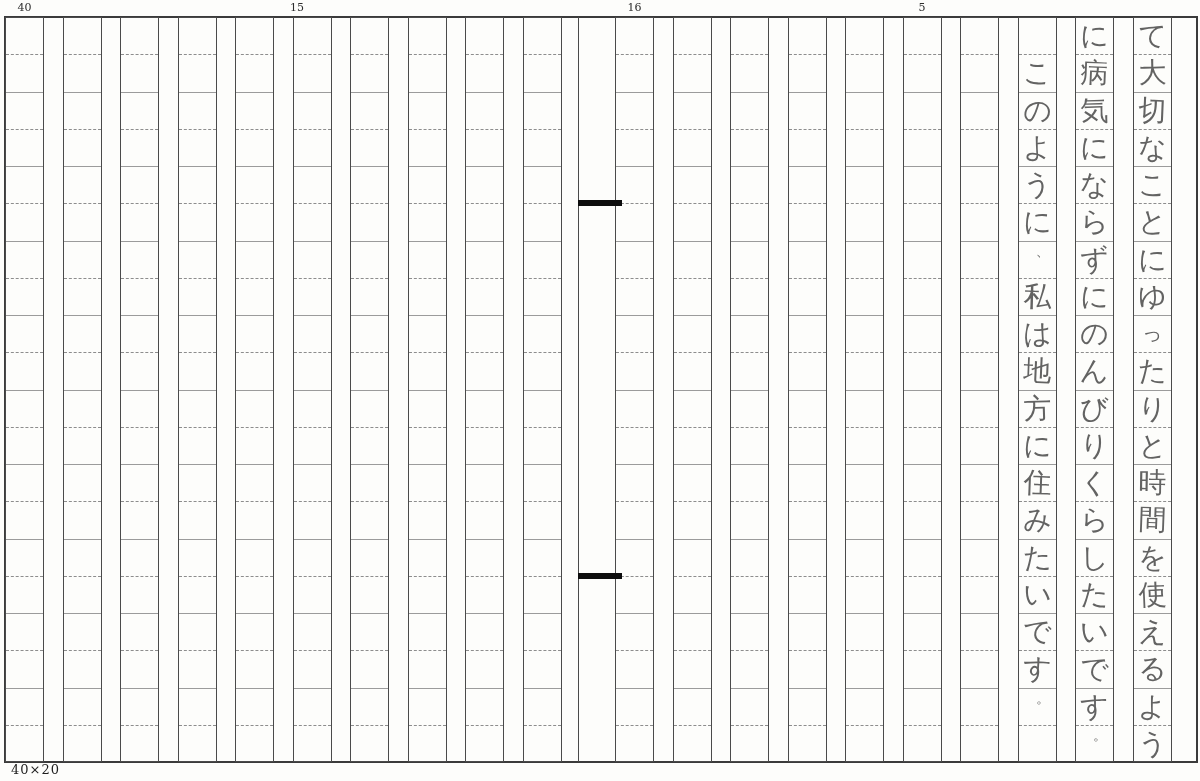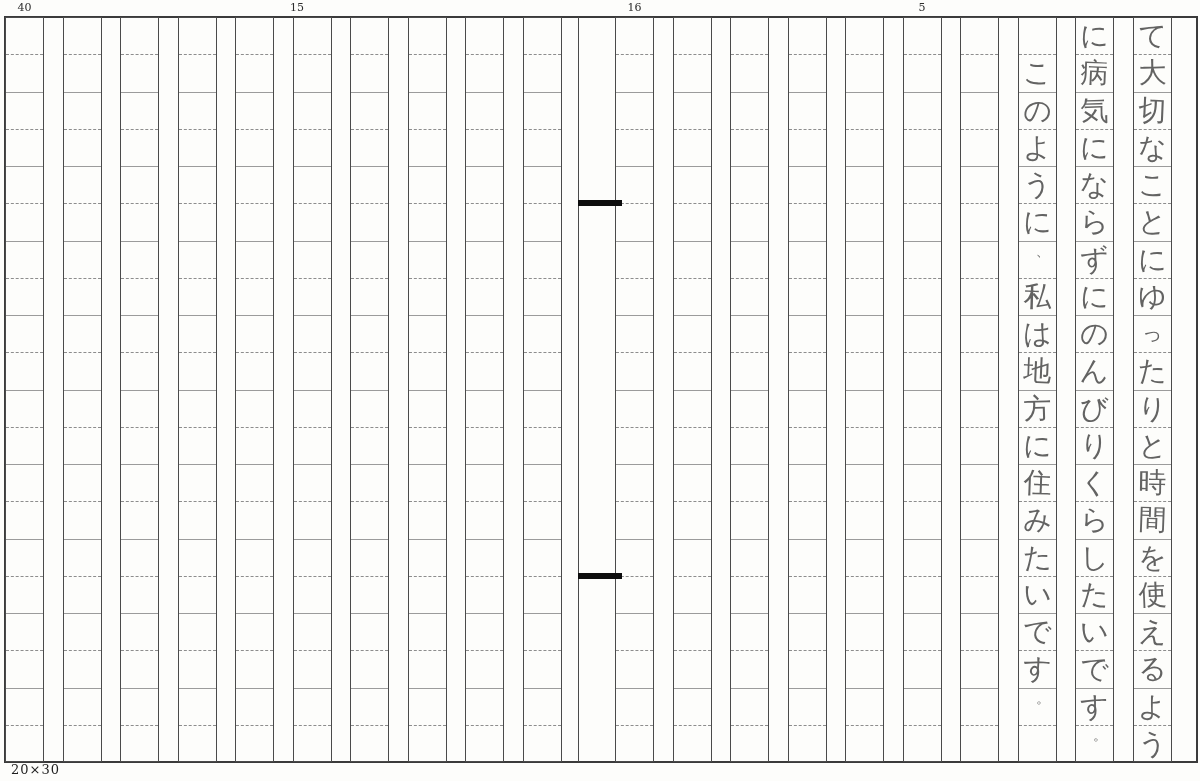--- a/index.html
+++ b/index.html
@@ -540,14 +540,14 @@
       <div class="char" style="left: 1017.5px; top: 389.5px; transform: rotate(-1.8deg);">方</div>
       <div class="char" style="left: 1017.5px; top: 426.75px; transform: rotate(0.9deg);">に</div>
       <div class="char" style="left: 1017.5px; top: 464px; transform: rotate(2.1deg);">住</div>
       <div class="char" style="left: 1017.5px; top: 501.25px; transform: rotate(-0.7deg);">み</div>
       <div class="char" style="left: 1017.5px; top: 538.5px; transform: rotate(-2.5deg);">た</div>
       <div class="char" style="left: 1017.5px; top: 575.75px; transform: rotate(1.6deg);">い</div>
       <div class="char" style="left: 1017.5px; top: 613px; transform: rotate(-1.2deg);">で</div>
       <div class="char" style="left: 1017.5px; top: 650.25px; transform: rotate(2.4deg);">す</div>
       <div class="char punct" style="left: 1017.5px; top: 687.5px; transform: rotate(-1.8deg);">。</div>
     </div>
-  <div class="size-label">20×30</div>
+  <div class="size-label">40×20</div>
 </div>
 
 </body></html>

